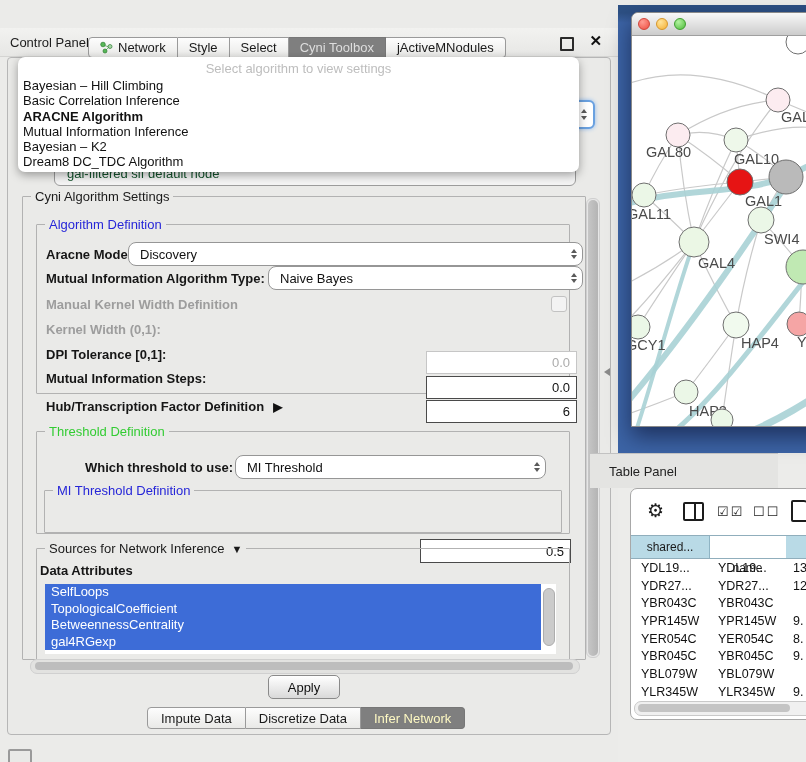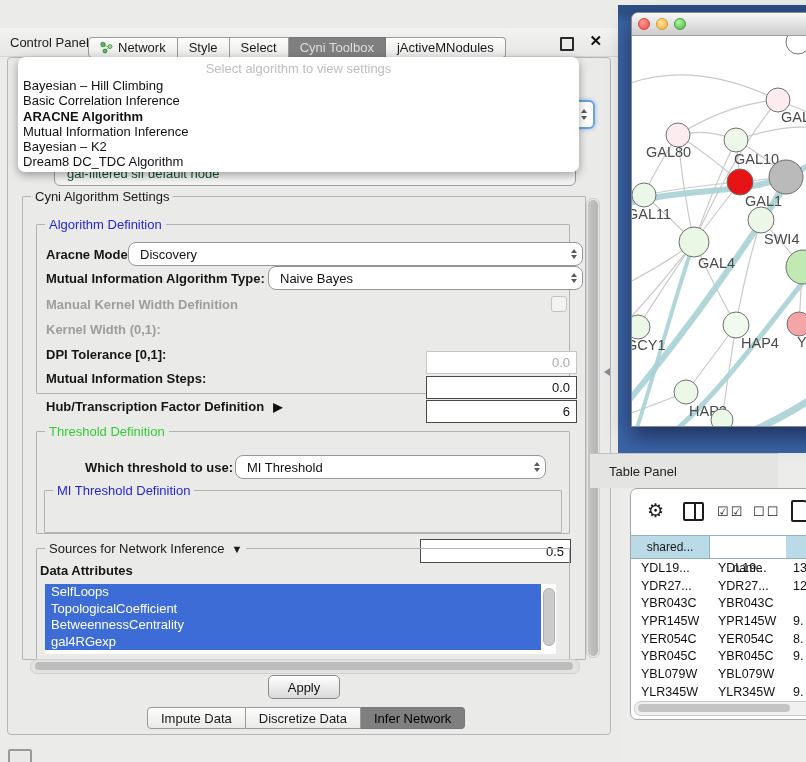--- a/index.html
+++ b/index.html
@@ -65,21 +65,21 @@
   .hscroll .thumb{position:absolute;left:4px;top:2px;width:538px;height:8px;background:#bdbdbd;border-radius:5px;}
 
   .apply-btn{left:268px;top:675px;width:70px;height:22px;border:1px solid #8a8a8a;border-radius:5px;
     background:linear-gradient(#ffffff,#d9d9d9);font-size:13px;color:#111;display:flex;align-items:center;justify-content:center;}
 
   .bottom-tabs{left:147px;top:707px;height:22px;display:flex;}
   .btab{display:flex;align-items:center;padding:0 13px;font-size:13px;color:#1a1a1a;
     background:linear-gradient(#fdfdfd,#e9e9e7);border:1px solid #9a9a9a;border-left:none;white-space:nowrap;}
   .btab:first-child{border-left:1px solid #9a9a9a;border-radius:4px 0 0 4px;}
   .btab:last-child{border-radius:0 4px 4px 0;}
-  .btab.sel{background:#7f7f7f;color:#000000;border-color:#777;}
+  .btab.sel{background:#7f7f7f;color:#fef9c3;border-color:#777;}
 
   
   .popup{left:18px;top:57px;width:561px;height:115px;background:#fff;border-radius:7px;z-index:40;
     box-shadow:0 3px 10px rgba(0,0,0,.35);overflow:hidden;padding-top:4px;box-sizing:border-box;}
   .pop-ph{text-align:center;font-size:13px;color:#bdbdbd;height:17px;line-height:15px;}
   .pop-item{font-size:13px;color:#111;height:15.3px;line-height:15.3px;padding-left:5px;white-space:nowrap;}
   .pop-item.bold{font-weight:bold;}
 
   .split-arrow{left:604px;top:368px;width:0;height:0;border-top:4px solid transparent;border-bottom:4px solid transparent;border-right:6px solid #8a8a8a;}
 

